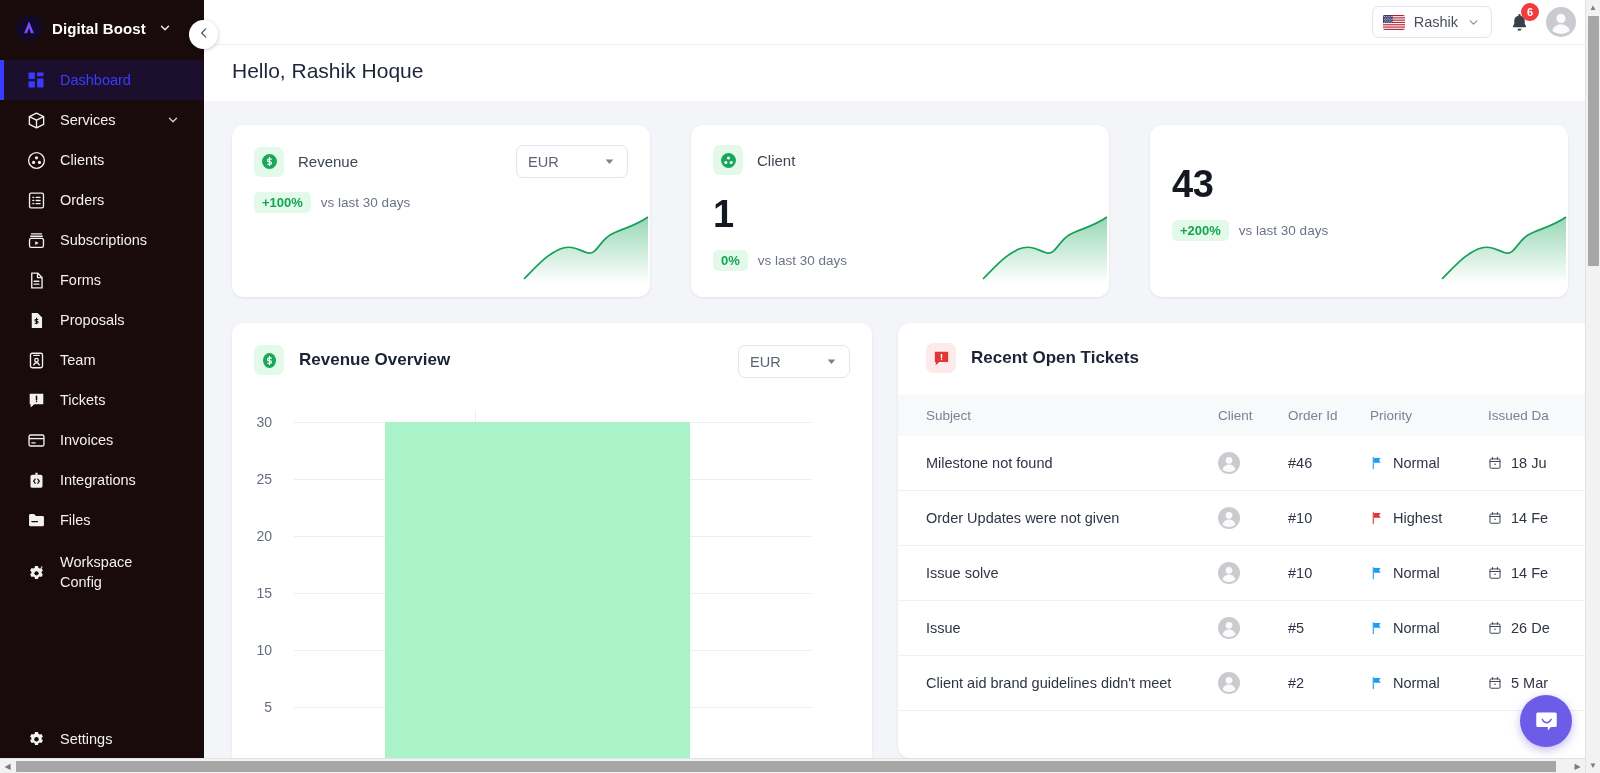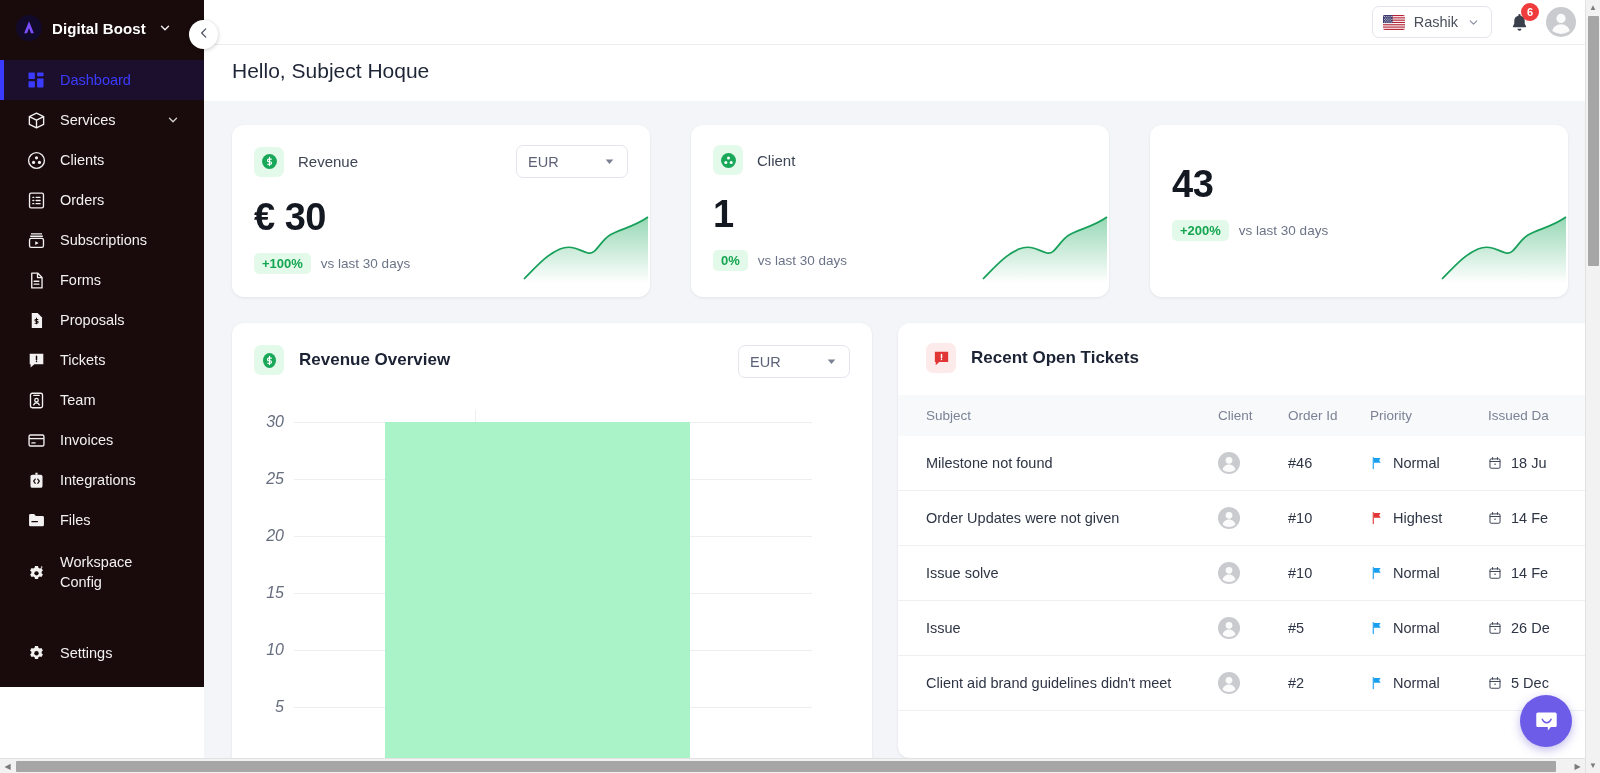--- a/index.html
+++ b/index.html
@@ -6,21 +6,21 @@
   html, body {
     width: 1600px; height: 773px;
     overflow: hidden;
     font-family: "Liberation Sans", sans-serif;
     background: #ffffff;
   }
   .app { position: relative; width: 1600px; height: 773px; display: flex; overflow: hidden; }
 
   
   .sidebar {
-    width: 204px; height: 687px; flex: 0 0 204px;
+    width: 204px; height: 773px; flex: 0 0 204px;
     background: #190b0b;
     color: #ffffff;
     position: relative;
     padding-top: 0;
     display: flex; flex-direction: column;
   }
   .brand {
     display: flex; align-items: center; gap: 10px;
     padding: 14px 12px 14px 16px;
     height: 56px;
@@ -142,21 +142,21 @@
   .panel-tickets { width: 700px; flex: 0 0 700px; height: 435px; padding: 20px 0 0 0; }
 
   .panel-head { display: flex; align-items: flex-start; justify-content: space-between; }
   .panel-head-left { display: flex; align-items: center; gap: 15px; }
   .panel-ico { width: 30px; height: 30px; border-radius: 7px; display: flex; align-items: center; justify-content: center; flex: 0 0 30px; }
   .ico-red { background: #fdeaea; }
   .panel-title { font-size: 17px; font-weight: bold; color: #1c2334; }
 
   
   .chart-wrap { position: relative; margin-top: 32px; height: 400px; }
-  .y-lab { position: absolute; font-size: 16px; color: #656d7e; right: 0; transform: translateY(-50%); font-style: italic; }
+  .y-lab { position: absolute; font-size: 14px; color: #656d7e; right: 12px; transform: translateY(-50%); }
   .y-axis { position: absolute; left: 0; top: 0; bottom: 0; width: 30px; }
   .plot { position: absolute; left: 40px; right: 38px; top: 0; bottom: 0; }
   .gridline { position: absolute; left: 0; right: 0; height: 1px; background: #eceef1; }
   .vgrid { position: absolute; top: 0; bottom: 0; width: 1px; background: #eceef1; }
   .bar { position: absolute; background: #aaf2c7; }
 
   
   .tbl { width: 100%; border-collapse: collapse; margin-top: 22px; table-layout: fixed; }
   .tbl thead th {
     background: #f8f9fb; text-align: left;
@@ -305,38 +305,38 @@
           <svg width="19" height="19" viewBox="0 0 24 24">
               <path d="M6 2.6h7.5L19 8.2V21.4H6Z" fill="#f2f0f0"></path>
               <path d="M12 9v7M13.8 10.6h-2.6a1.2 1.2 0 0 0 0 2.4h1.6a1.2 1.2 0 0 1 0 2.4h-2.6" fill="none" stroke="#190b0b" stroke-width="1.3" stroke-linecap="round"></path>
             </svg>
         </span>
         <span class="label">Proposals</span>
       </div>
 
       <div class="nav-item">
         <span class="ico">
-          <svg width="19" height="19" viewBox="0 0 24 24">
-              <path d="M3.4 3.4h17.2v13.2H9.3L4.6 20.8v-4.2H3.4Z" fill="#f2f0f0"></path>
-              <path d="M12 6.6v4.6M12 13.2v.1" stroke="#190b0b" stroke-width="1.9" stroke-linecap="round"></path>
-            </svg>
-        </span>
-        <span class="label">Tickets</span>
-      </div>
-
-      <div class="nav-item">
-        <span class="ico">
           <svg width="19" height="19" viewBox="0 0 24 24" fill="none" stroke="#f2f0f0" stroke-width="1.7">
               <rect x="4.4" y="2.8" width="15.2" height="18.4" rx="2.2"></rect>
               <path d="M8.6 5.6h6.8" stroke-linecap="round"></path>
               <circle cx="12" cy="11.6" r="2.2"></circle>
               <path d="M8.4 17.6c.6-1.8 2-2.7 3.6-2.7s3 .9 3.6 2.7" stroke-linecap="round"></path>
             </svg>
         </span>
         <span class="label">Team</span>
+      </div>
+
+      <div class="nav-item">
+        <span class="ico">
+          <svg width="19" height="19" viewBox="0 0 24 24">
+              <path d="M3.4 3.4h17.2v13.2H9.3L4.6 20.8v-4.2H3.4Z" fill="#f2f0f0"></path>
+              <path d="M12 6.6v4.6M12 13.2v.1" stroke="#190b0b" stroke-width="1.9" stroke-linecap="round"></path>
+            </svg>
+        </span>
+        <span class="label">Tickets</span>
       </div>
 
       <div class="nav-item">
         <span class="ico">
           <svg width="19" height="19" viewBox="0 0 24 24" fill="none" stroke="#f2f0f0" stroke-width="1.7">
               <rect x="2.6" y="5" width="18.8" height="14" rx="2"></rect>
               <path d="M2.6 9.6h18.8"></path>
               <path d="M6.2 15h4" stroke-linecap="round"></path>
             </svg>
         </span>
@@ -460,21 +460,21 @@
         <span style="display:flex;">
           <svg width="30" height="30" viewBox="0 0 30 30">
               <circle cx="15" cy="11.4" r="4.6" fill="#fbfbfb"></circle>
               <path d="M15 17.2c-4.6 0-8 2.9-8.7 6.9a15 15 0 0 0 17.4 0c-.7-4-4.1-6.9-8.7-6.9z" fill="#fbfbfb"></path>
             </svg>
         </span>
       </div>
     </div>
 
     <div class="greeting-bar">
-      <h1 class="greeting">Hello, Subject Hoque</h1>
+      <h1 class="greeting">Hello, Rashik Hoque</h1>
     </div>
 
     <div class="content">
 
       <div class="stats-row">
 
         <div class="stat-card">
           <div class="stat-head">
             <div class="stat-head-left">
               <span class="stat-ico ico-green">
@@ -487,21 +487,20 @@
             </div>
             <div class="cur-select">
               <span class="cur-val">EUR</span>
               <span style="display:flex;">
                 <svg width="13" height="13" viewBox="0 0 24 24" fill="#7b8193">
                     <polygon points="5,8.5 19,8.5 12,16.5"></polygon>
                   </svg>
               </span>
             </div>
           </div>
-          <div class="stat-value">€ 30</div>
           <div class="stat-foot">
             <span class="pct-pill">+100%</span>
             <span class="vs-text">vs last 30 days</span>
           </div>
           <svg class="spark" viewBox="0 0 128 78" preserveAspectRatio="none">
             <defs>
                 <linearGradient id="gA" x1="0" y1="0" x2="0" y2="1">
                   <stop offset="0" stop-color="#19a85a" stop-opacity=".45"></stop>
                   <stop offset="1" stop-color="#19a85a" stop-opacity="0"></stop>
                 </linearGradient>
@@ -799,21 +798,21 @@
                 </td>
                 <td>
                   <span class="cell-flex">
                     <span style="display:flex;">
                       <svg width="14" height="14" viewBox="0 0 24 24" fill="none" stroke="#3b4252" stroke-width="1.7">
                           <rect x="3.4" y="5" width="17.2" height="16" rx="2"></rect>
                           <path d="M3.4 9.4h17.2M7.8 2.6v3M16.2 2.6v3" stroke-linecap="round"></path>
                           <rect x="11" y="13" width="2.2" height="2.2" fill="#3b4252" stroke="none"></rect>
                         </svg>
                     </span>
-                    <span>5 Dec</span>
+                    <span>5 Mar</span>
                   </span>
                 </td>
               </tr>
 
             </tbody>
           </table>
         </section>
       </div>
     </div>
 

